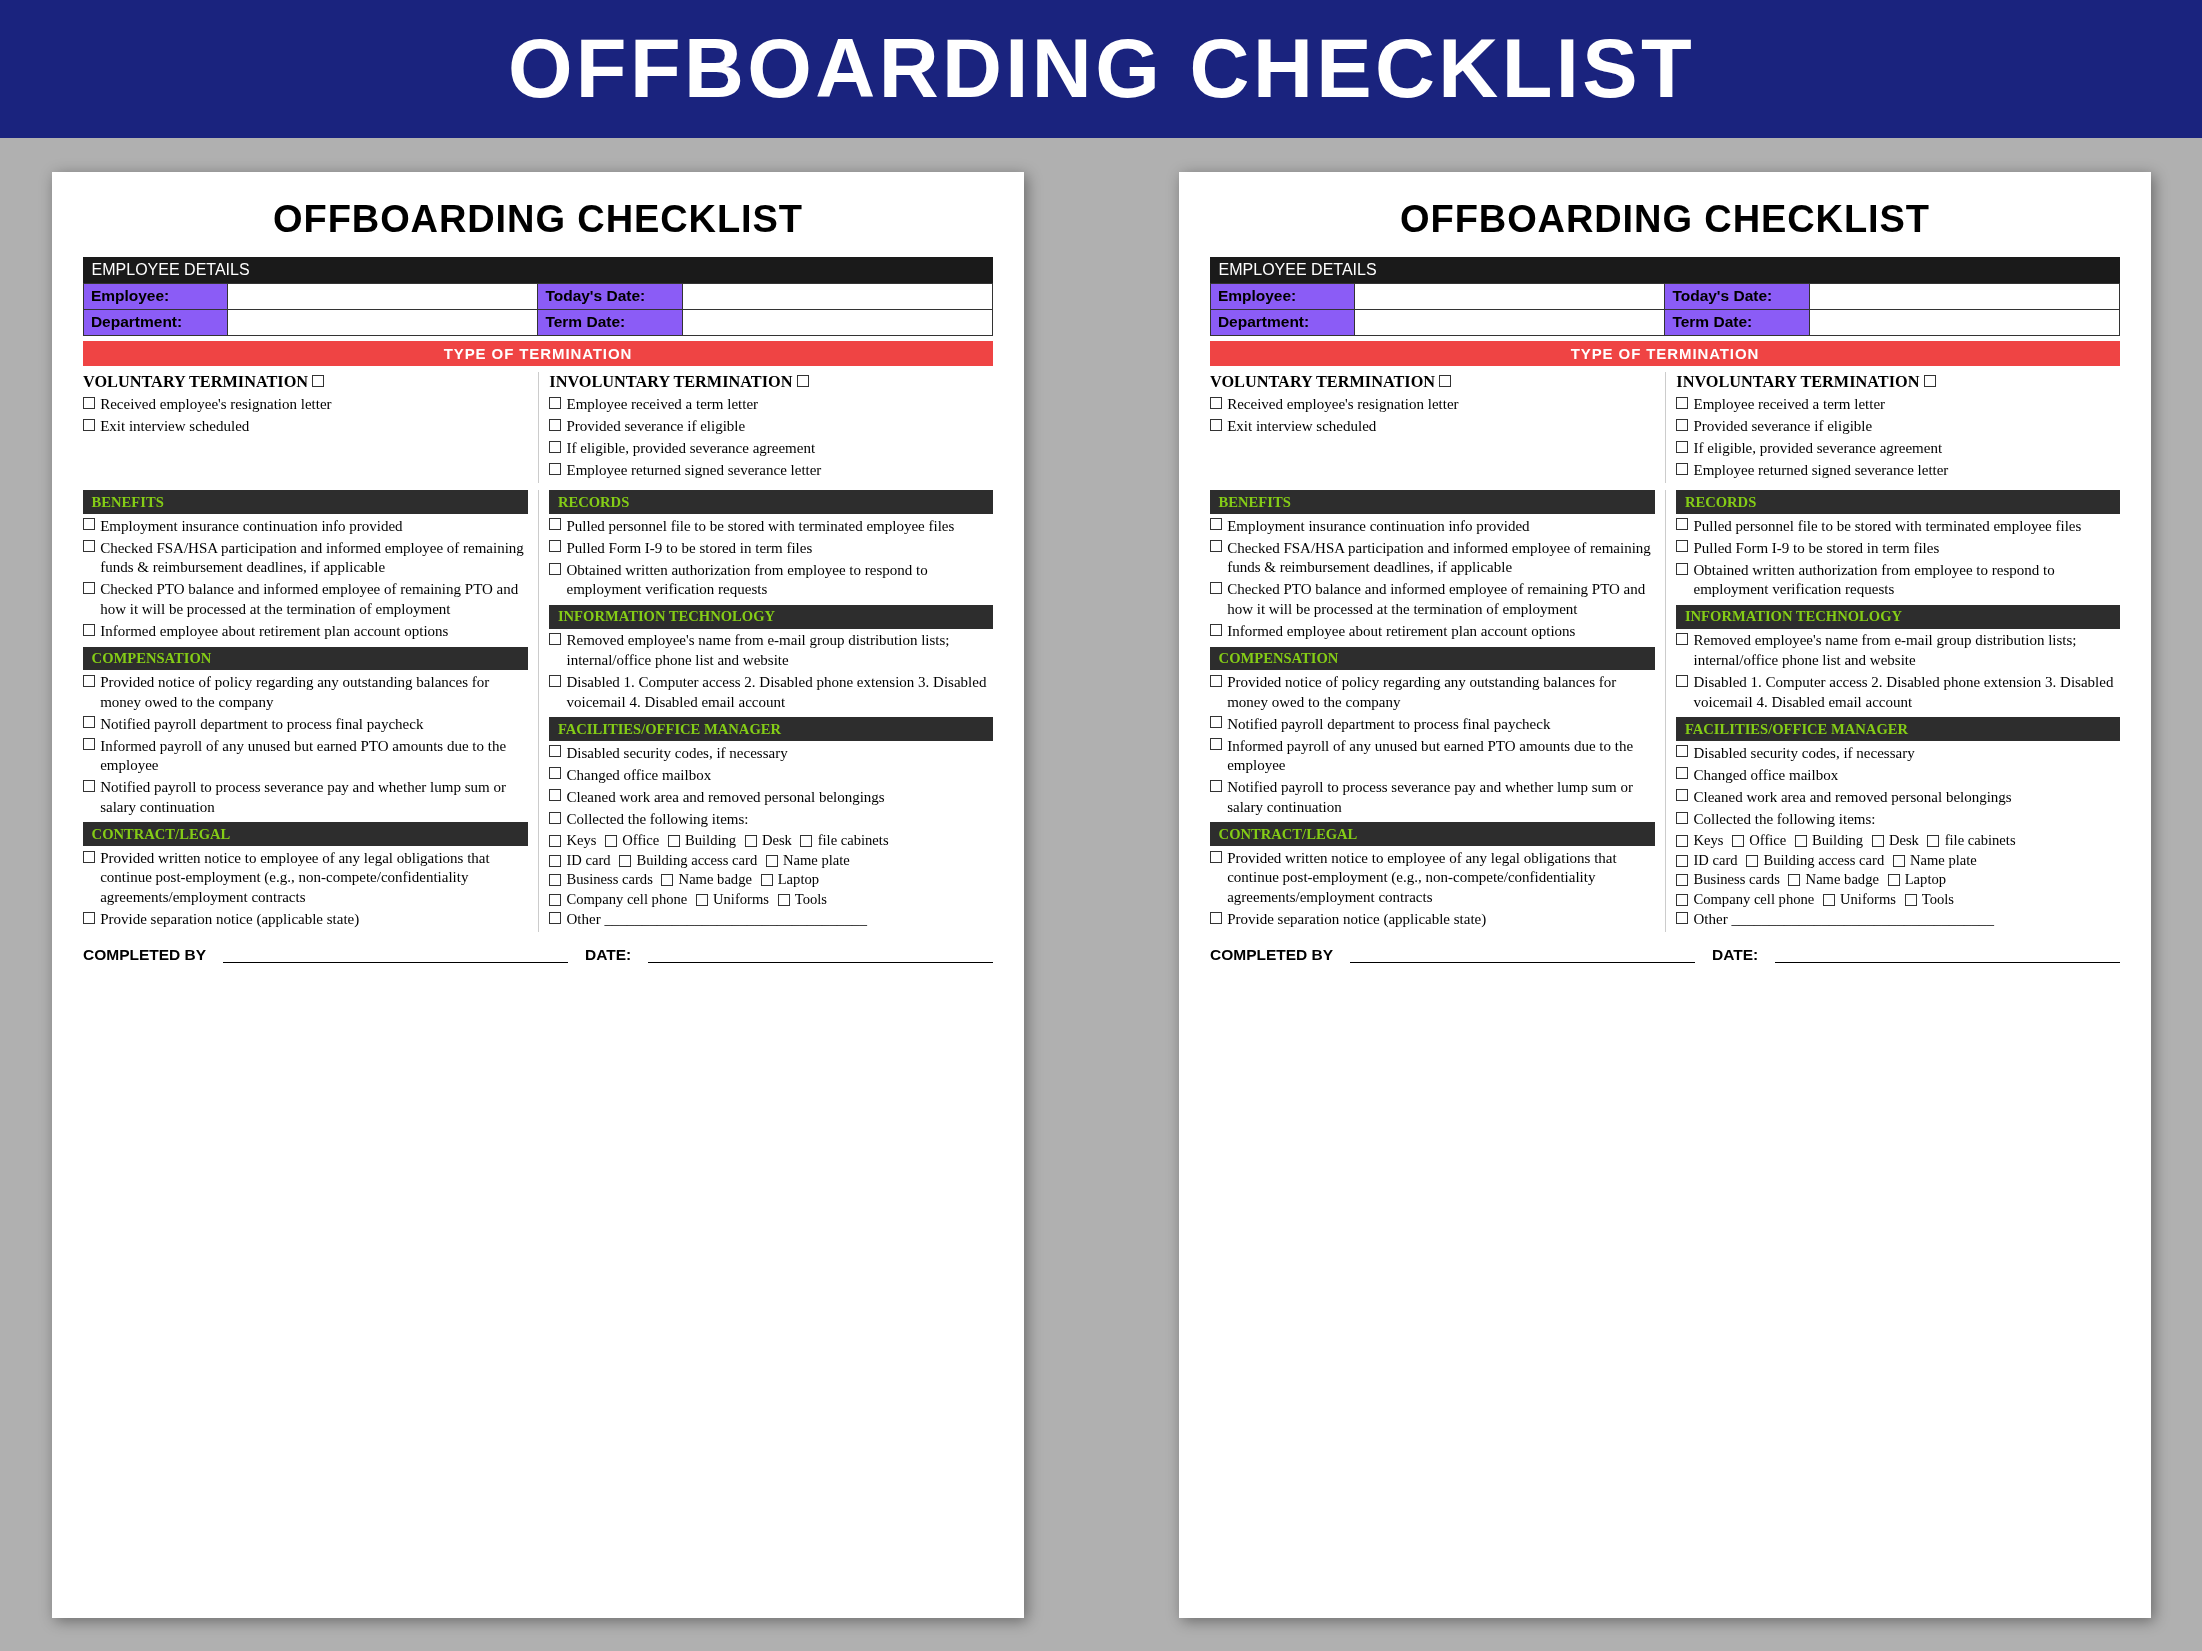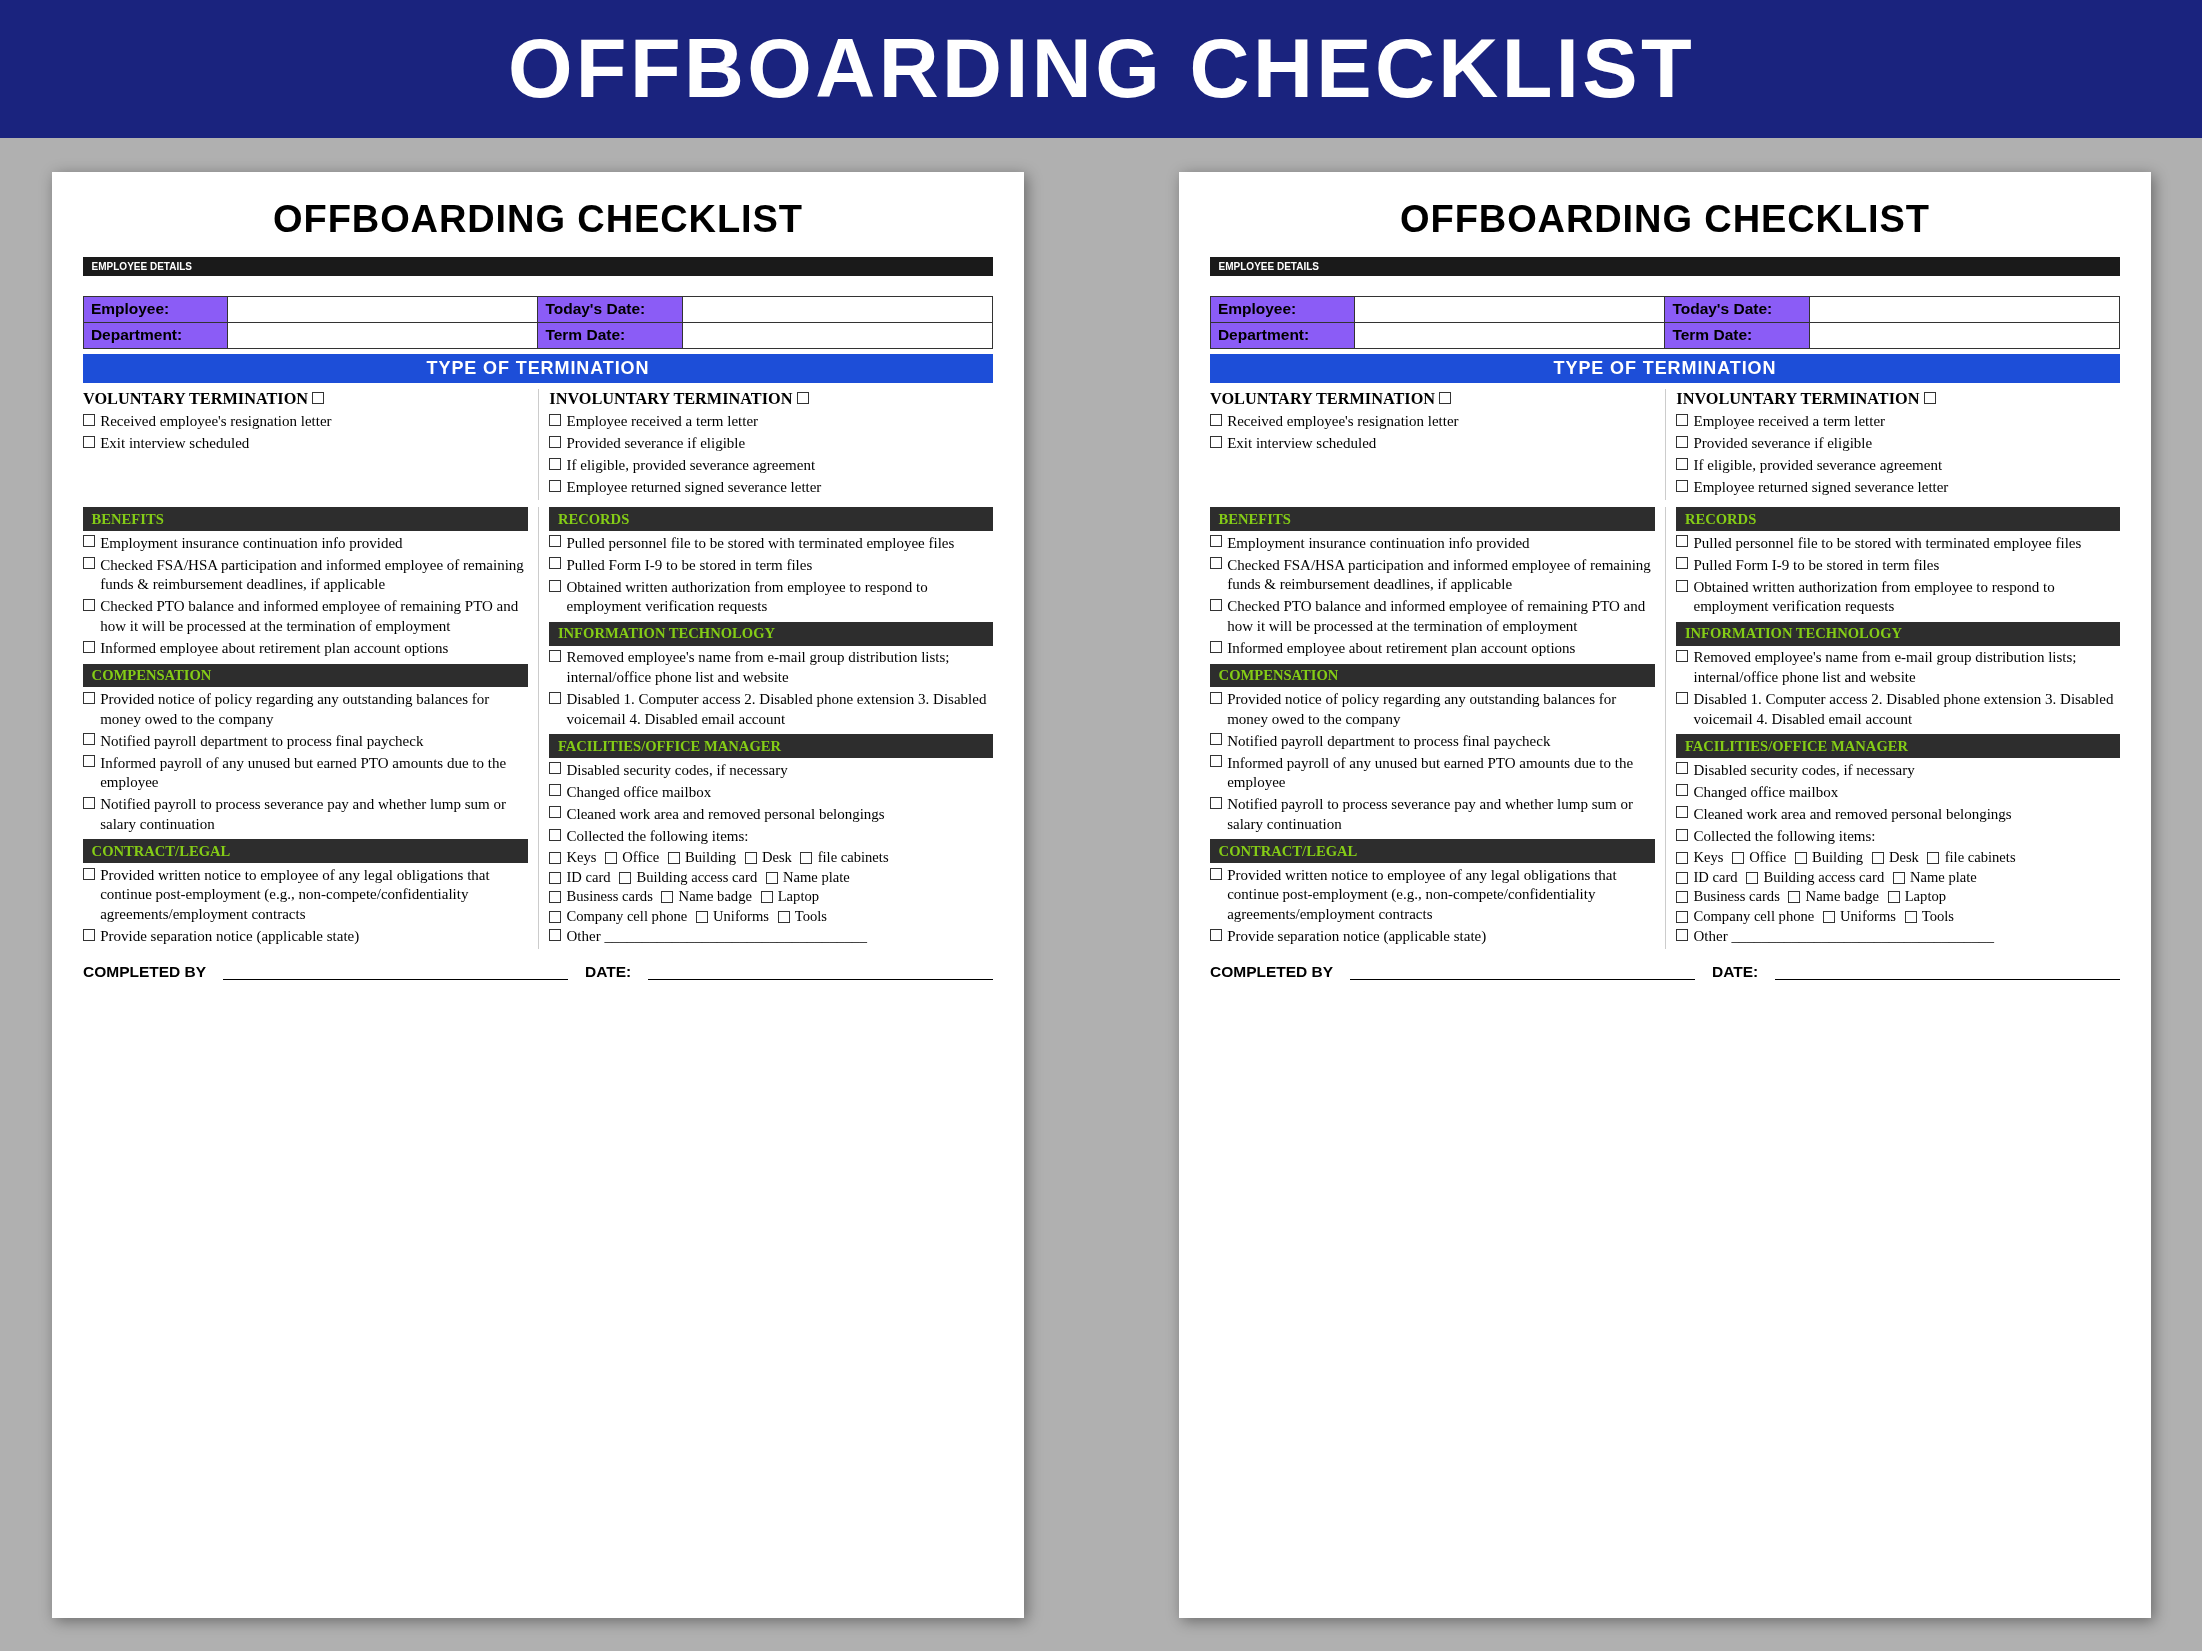--- a/index.html
+++ b/index.html
@@ -45,24 +45,24 @@
       text-align: center;
       font-size: 38px;
       font-weight: bold;
       margin-bottom: 15.5px;
       letter-spacing: 0.9px;
     }
     
     .section-header {
       background: #1a1a1a;
       color: white;
-      font-size: 10px;
-      font-weight: bold;
+      font-size: 16px;
+      font-weight: normal;
       padding: 4.3px 8.6px;
-      margin-bottom: 20px;
+      margin-bottom: 0;
       text-transform: uppercase;
     }
     .section-header-dark {
       background: #2d2d2d;
       color: #84cc16;
       font-size: 14.6px;
       font-weight: bold;
       padding: 3.4px 8.6px;
       margin-bottom: 2.6px;
       text-transform: uppercase;
@@ -147,24 +147,24 @@
       margin-bottom: 2.6px;
       align-items: center;
     }
     .inline-check {
       display: inline-flex;
       align-items: center;
       margin-right: 3.4px;
     }
     
     .full-dark-bar {
-      background: #1d4ed8;
+      background: #ef4444;
       color: white;
       text-align: center;
-      font-size: 18px;
+      font-size: 15px;
       font-weight: bold;
       padding: 4.3px 8.6px;
       margin: 5.2px 0 5.2px 0;
       text-transform: uppercase;
       letter-spacing: 0.9px;
     }
   </style>
 </head>
 <body>
 

